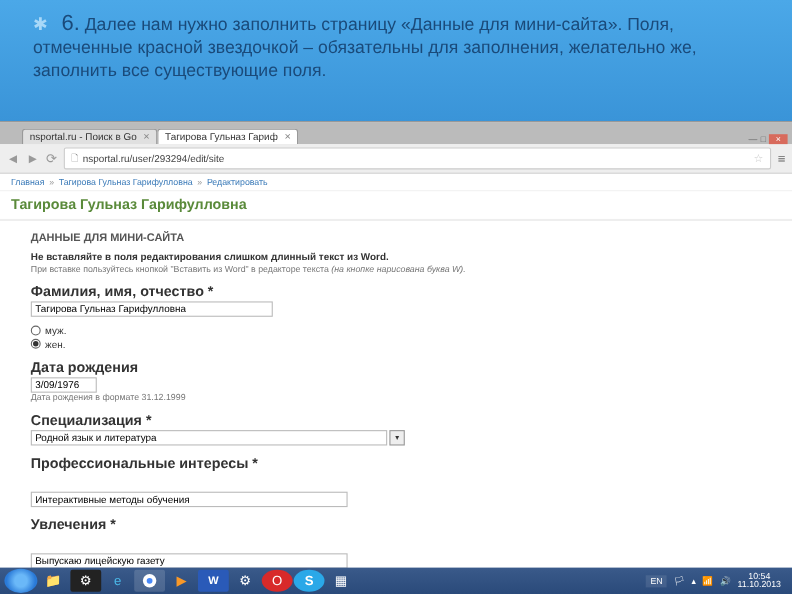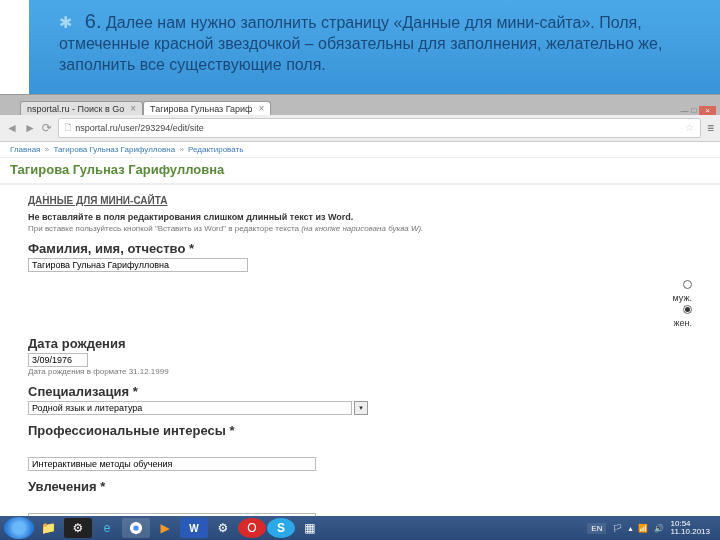--- a/index.html
+++ b/index.html
@@ -1,18 +1,18 @@
 <!DOCTYPE html>
 <html><head>
   <meta charset="utf-8">
   <style>
     * { margin: 0; padding: 0; box-sizing: border-box; }
     body { width: 720px; height: 540px; font-family: Arial, sans-serif; overflow: hidden; position: relative; }
     
-    .slide-header { background: linear-gradient(180deg, #4ba8e8 0%, #3a94d8 100%); padding: 8px 30px 18px; color: #fff; margin-left: 29px; }
+    .slide-header { background: linear-gradient(180deg, #4ba8e8 0%, #3a94d8 100%); padding: 8px 30px 34px; color: #fff; }
     .slide-header .snowflake { color: #a8d8f8; font-size: 16px; margin-right: 8px; }
     .slide-header .num { color: #1a4a7a; font-size: 20px; }
     .slide-header p { color: #1a4a7a; font-size: 16px; line-height: 1.3; }
     
     .browser-chrome { background: #e8e8e8; border-top: 1px solid #999; }
     .tabbar { display: flex; align-items: flex-end; background: #bbb; padding-top: 4px; padding-left: 20px; gap: 0; height: 20px; }
     .tab { background: #e0e0e0; border: 1px solid #999; border-bottom: none; border-radius: 3px 3px 0 0; padding: 1px 6px; font-size: 9px; color: #333; max-width: 130px; white-space: nowrap; overflow: hidden; text-overflow: ellipsis; position: relative; text-align: right; }
     .tab.active { background: #ffffff; }
     .tab .tab-close { margin-left: 6px; color: #888; font-size: 10px; }
     
@@ -22,46 +22,46 @@
     .addr .file-icon { color: #888; font-size: 8px; }
     .addr .star { margin-left: auto; color: #ccc; font-size: 10px; }
     .menu-icon { font-size: 12px; color: #666; }
     
     .breadcrumb { background: #fff; padding: 3px 10px; font-size: 8px; color: #3a7ab8; border-bottom: 1px solid #eee; }
     .breadcrumb .sep { color: #999; margin: 0 2px; }
     
     .page-title { background: #fff; padding: 4px 10px 6px; font-size: 13px; font-weight: bold; color: #5a8a3a; border-bottom: 2px solid #eee; }
     
     .form-area { background: #fff; padding: 10px 28px; font-size: 9px; color: #333; }
-    .section-title { color: #555; font-size: 10px; font-weight: bold; text-transform: uppercase; margin-bottom: 6px; text-decoration: underline; }
+    .section-title { color: #555; font-size: 10px; font-weight: bold; text-transform: uppercase; margin-bottom: 6px; }
     .warn { font-weight: bold; font-size: 9px; margin-bottom: 2px; }
     .hint { color: #777; font-size: 8px; margin-bottom: 2px; }
     .hint i { font-style: italic; }
     
     .field { margin-top: 8px; }
     .field label { font-weight: bold; font-size: 13px; display: block; margin-bottom: 2px; }
     .text-input { width: 220px; border: 1px solid #bbb; padding: 1px 3px; font-size: 9px; background: #fff; }
     .text-input.date { width: 60px; }
     .text-input.wide { width: 288px; margin-top: 17px; }
     .select-wrap { display: flex; align-items: center; width: 340px; }
     .select-wrap .text-input { flex: 1; }
     .select-btn { width: 14px; height: 14px; border: 1px solid #999; background: #eee; font-size: 7px; display: flex; align-items: center; justify-content: center; margin-left: 2px; }
     
-    .radio-row { display: flex; align-items: flex-end; gap: 4px; font-size: 9px; margin-top: 2px; flex-direction: column; }
+    .radio-row { display: flex; align-items: flex-start; gap: 4px; font-size: 9px; margin-top: 2px; }
     .radio { width: 9px; height: 9px; border: 1px solid #666; border-radius: 50%; display: inline-flex; align-items: center; justify-content: center; }
     .radio.checked::after { content: ''; width: 5px; height: 5px; background: #333; border-radius: 50%; }
     
     .taskbar { position: absolute; bottom: 0; left: 0; right: 0; height: 24px; background: linear-gradient(180deg, #3a5a8a 0%, #2a4a7a 100%); display: flex; align-items: center; padding: 0 4px; gap: 1px; }
     .start-orb { width: 30px; height: 22px; background: radial-gradient(circle, #6ab8f8 30%, #2a7ad8 70%); border-radius: 50%; position: relative; }
     .tb-icon { width: 28px; height: 20px; display: flex; align-items: center; justify-content: center; font-size: 12px; color: #fff; border-radius: 2px; }
     .tb-icon.app { background: rgba(255,255,255,0.15); }
     .tb-icon svg { width: 14px; height: 14px; }
     .tray { margin-left: auto; display: flex; align-items: center; gap: 6px; color: #fff; font-size: 8px; padding-right: 6px; }
     .tray .lang { background: rgba(255,255,255,0.1); padding: 1px 4px; }
-    .tray .clock { text-align: left; line-height: 1; }
+    .tray .clock { text-align: center; line-height: 1; }
     
     .browser-minctl { display:flex; gap:3px; margin-left:auto; padding-right:4px; font-size:8px; color:#666;}
   </style>
 </head>
 <body>
 
 <div class="slide-header">
   <p><span class="snowflake">✱</span>
   <span class="num">6.</span>
   <span>Далее нам нужно заполнить страницу «Данные для мини-сайта». Поля, отмеченные красной звездочкой – обязательны для заполнения, желательно же, заполнить все существующие поля.</span></p>

